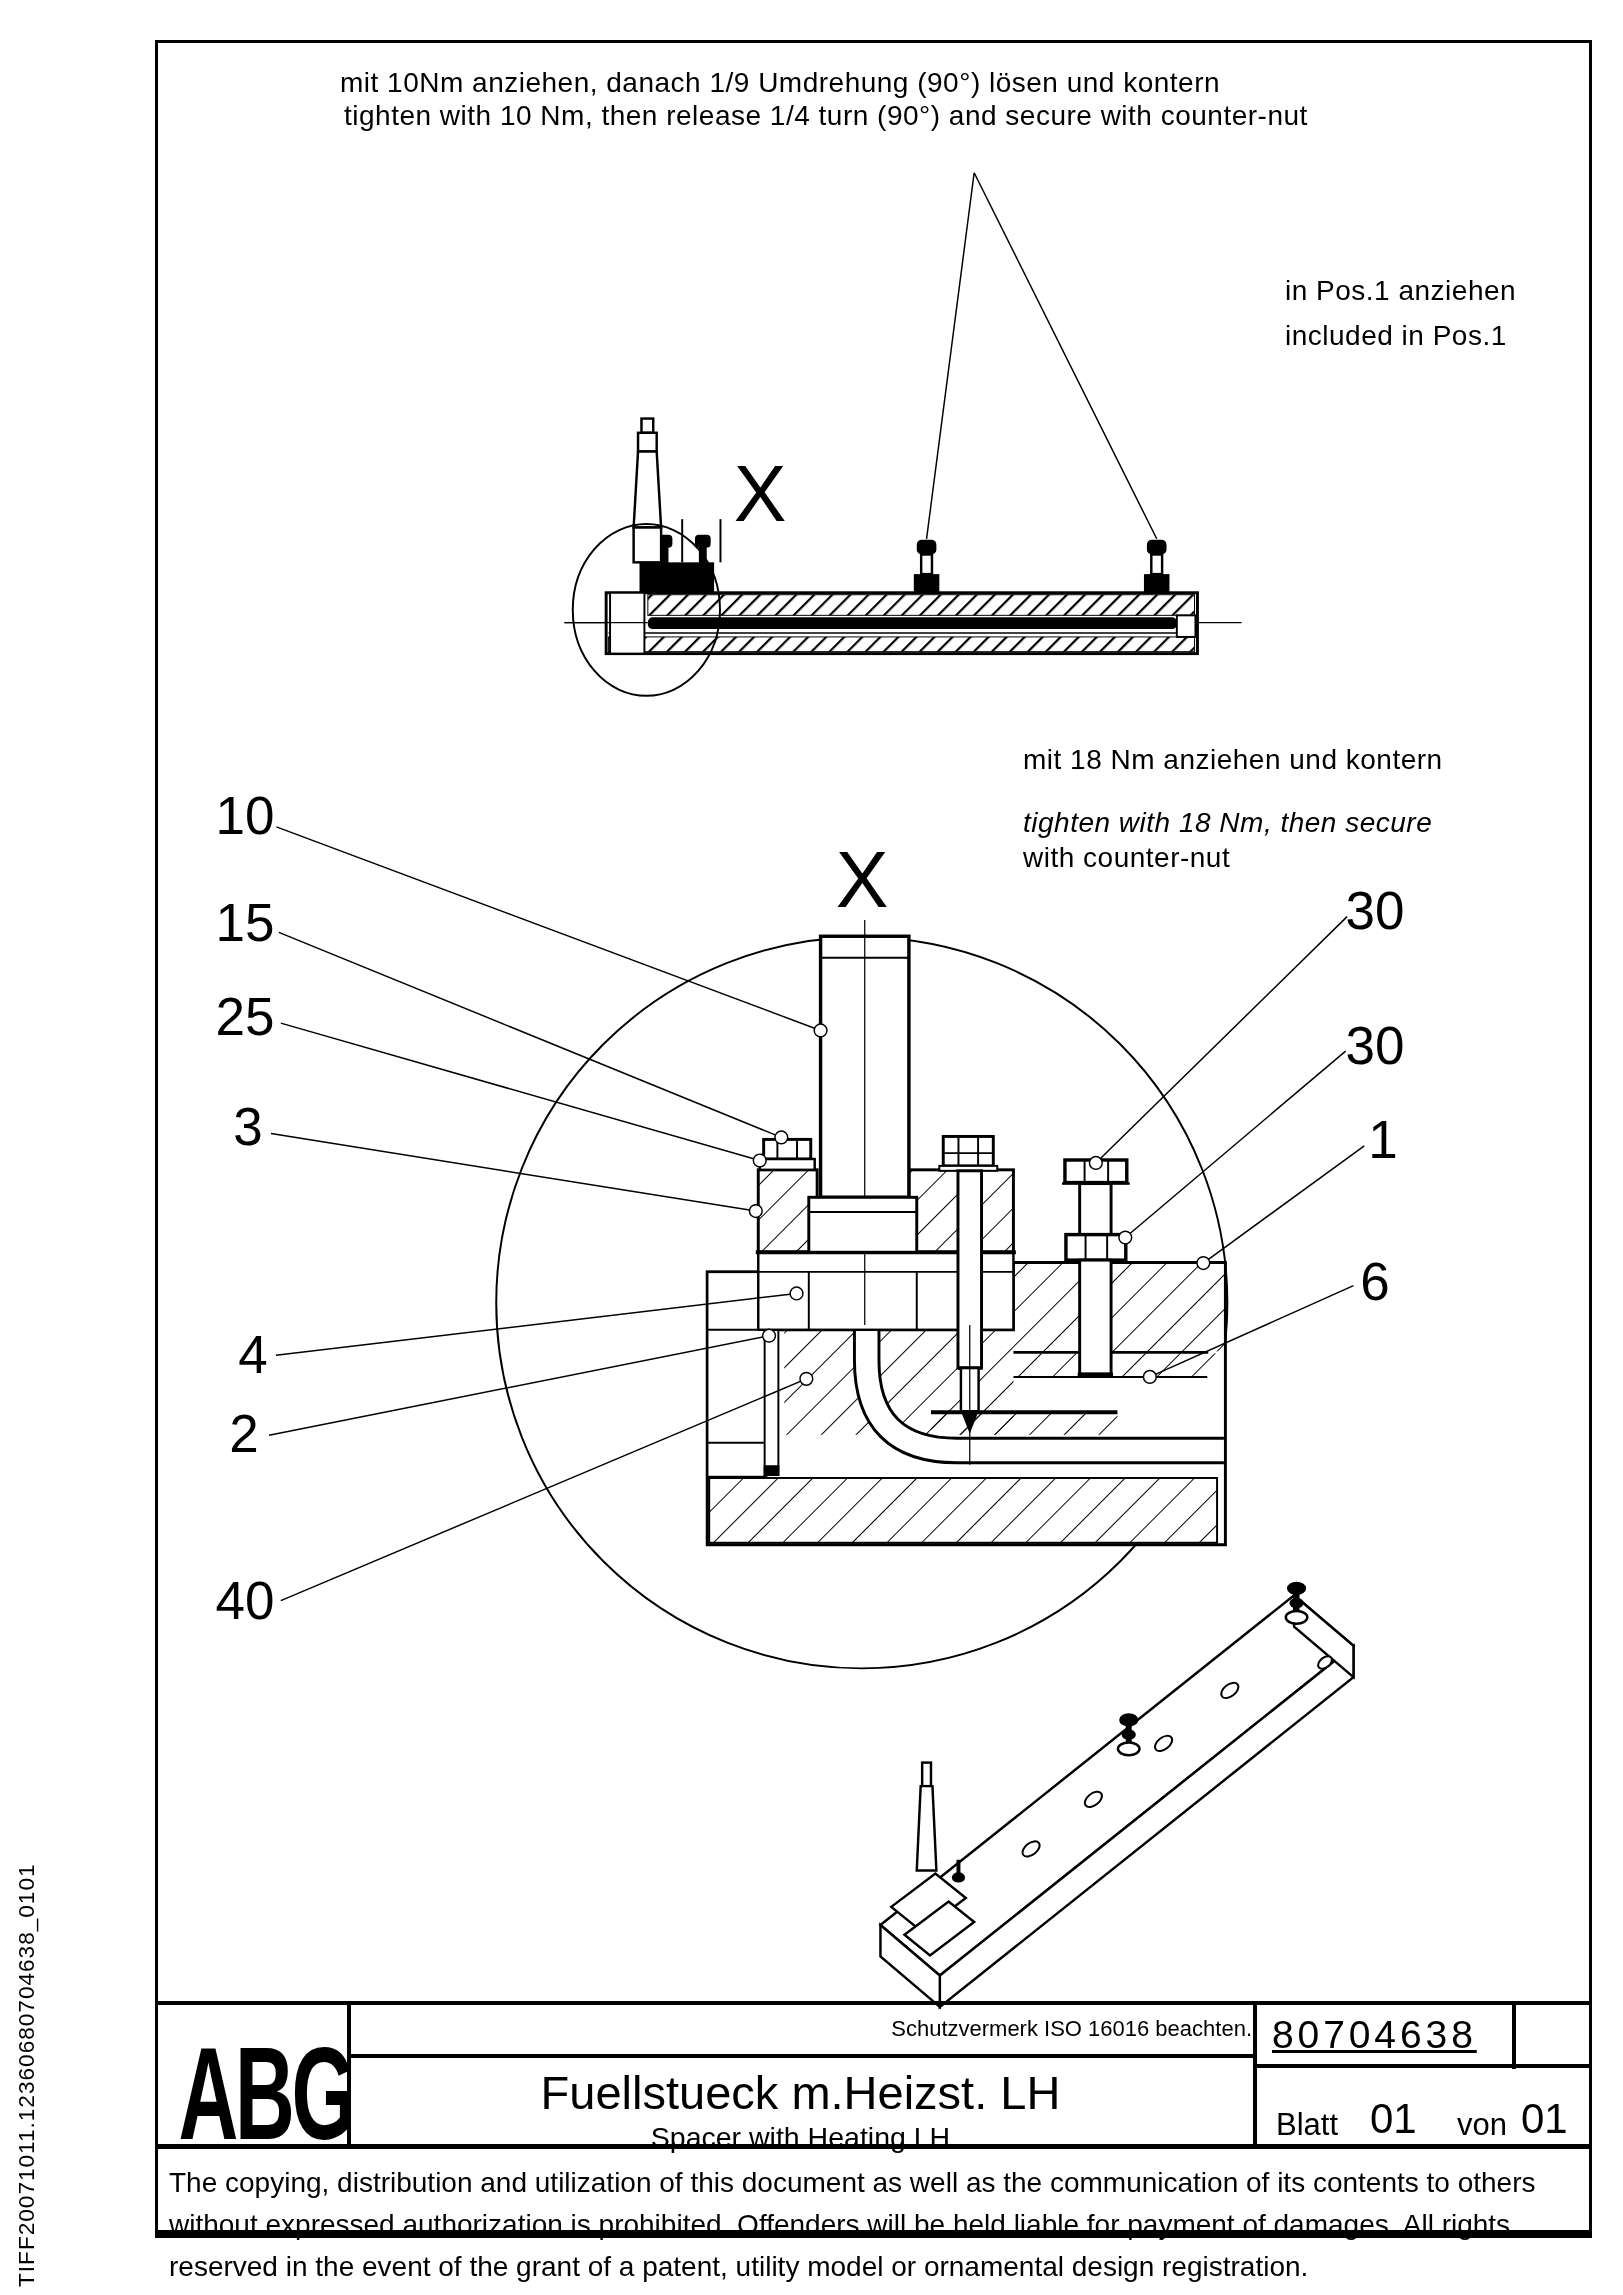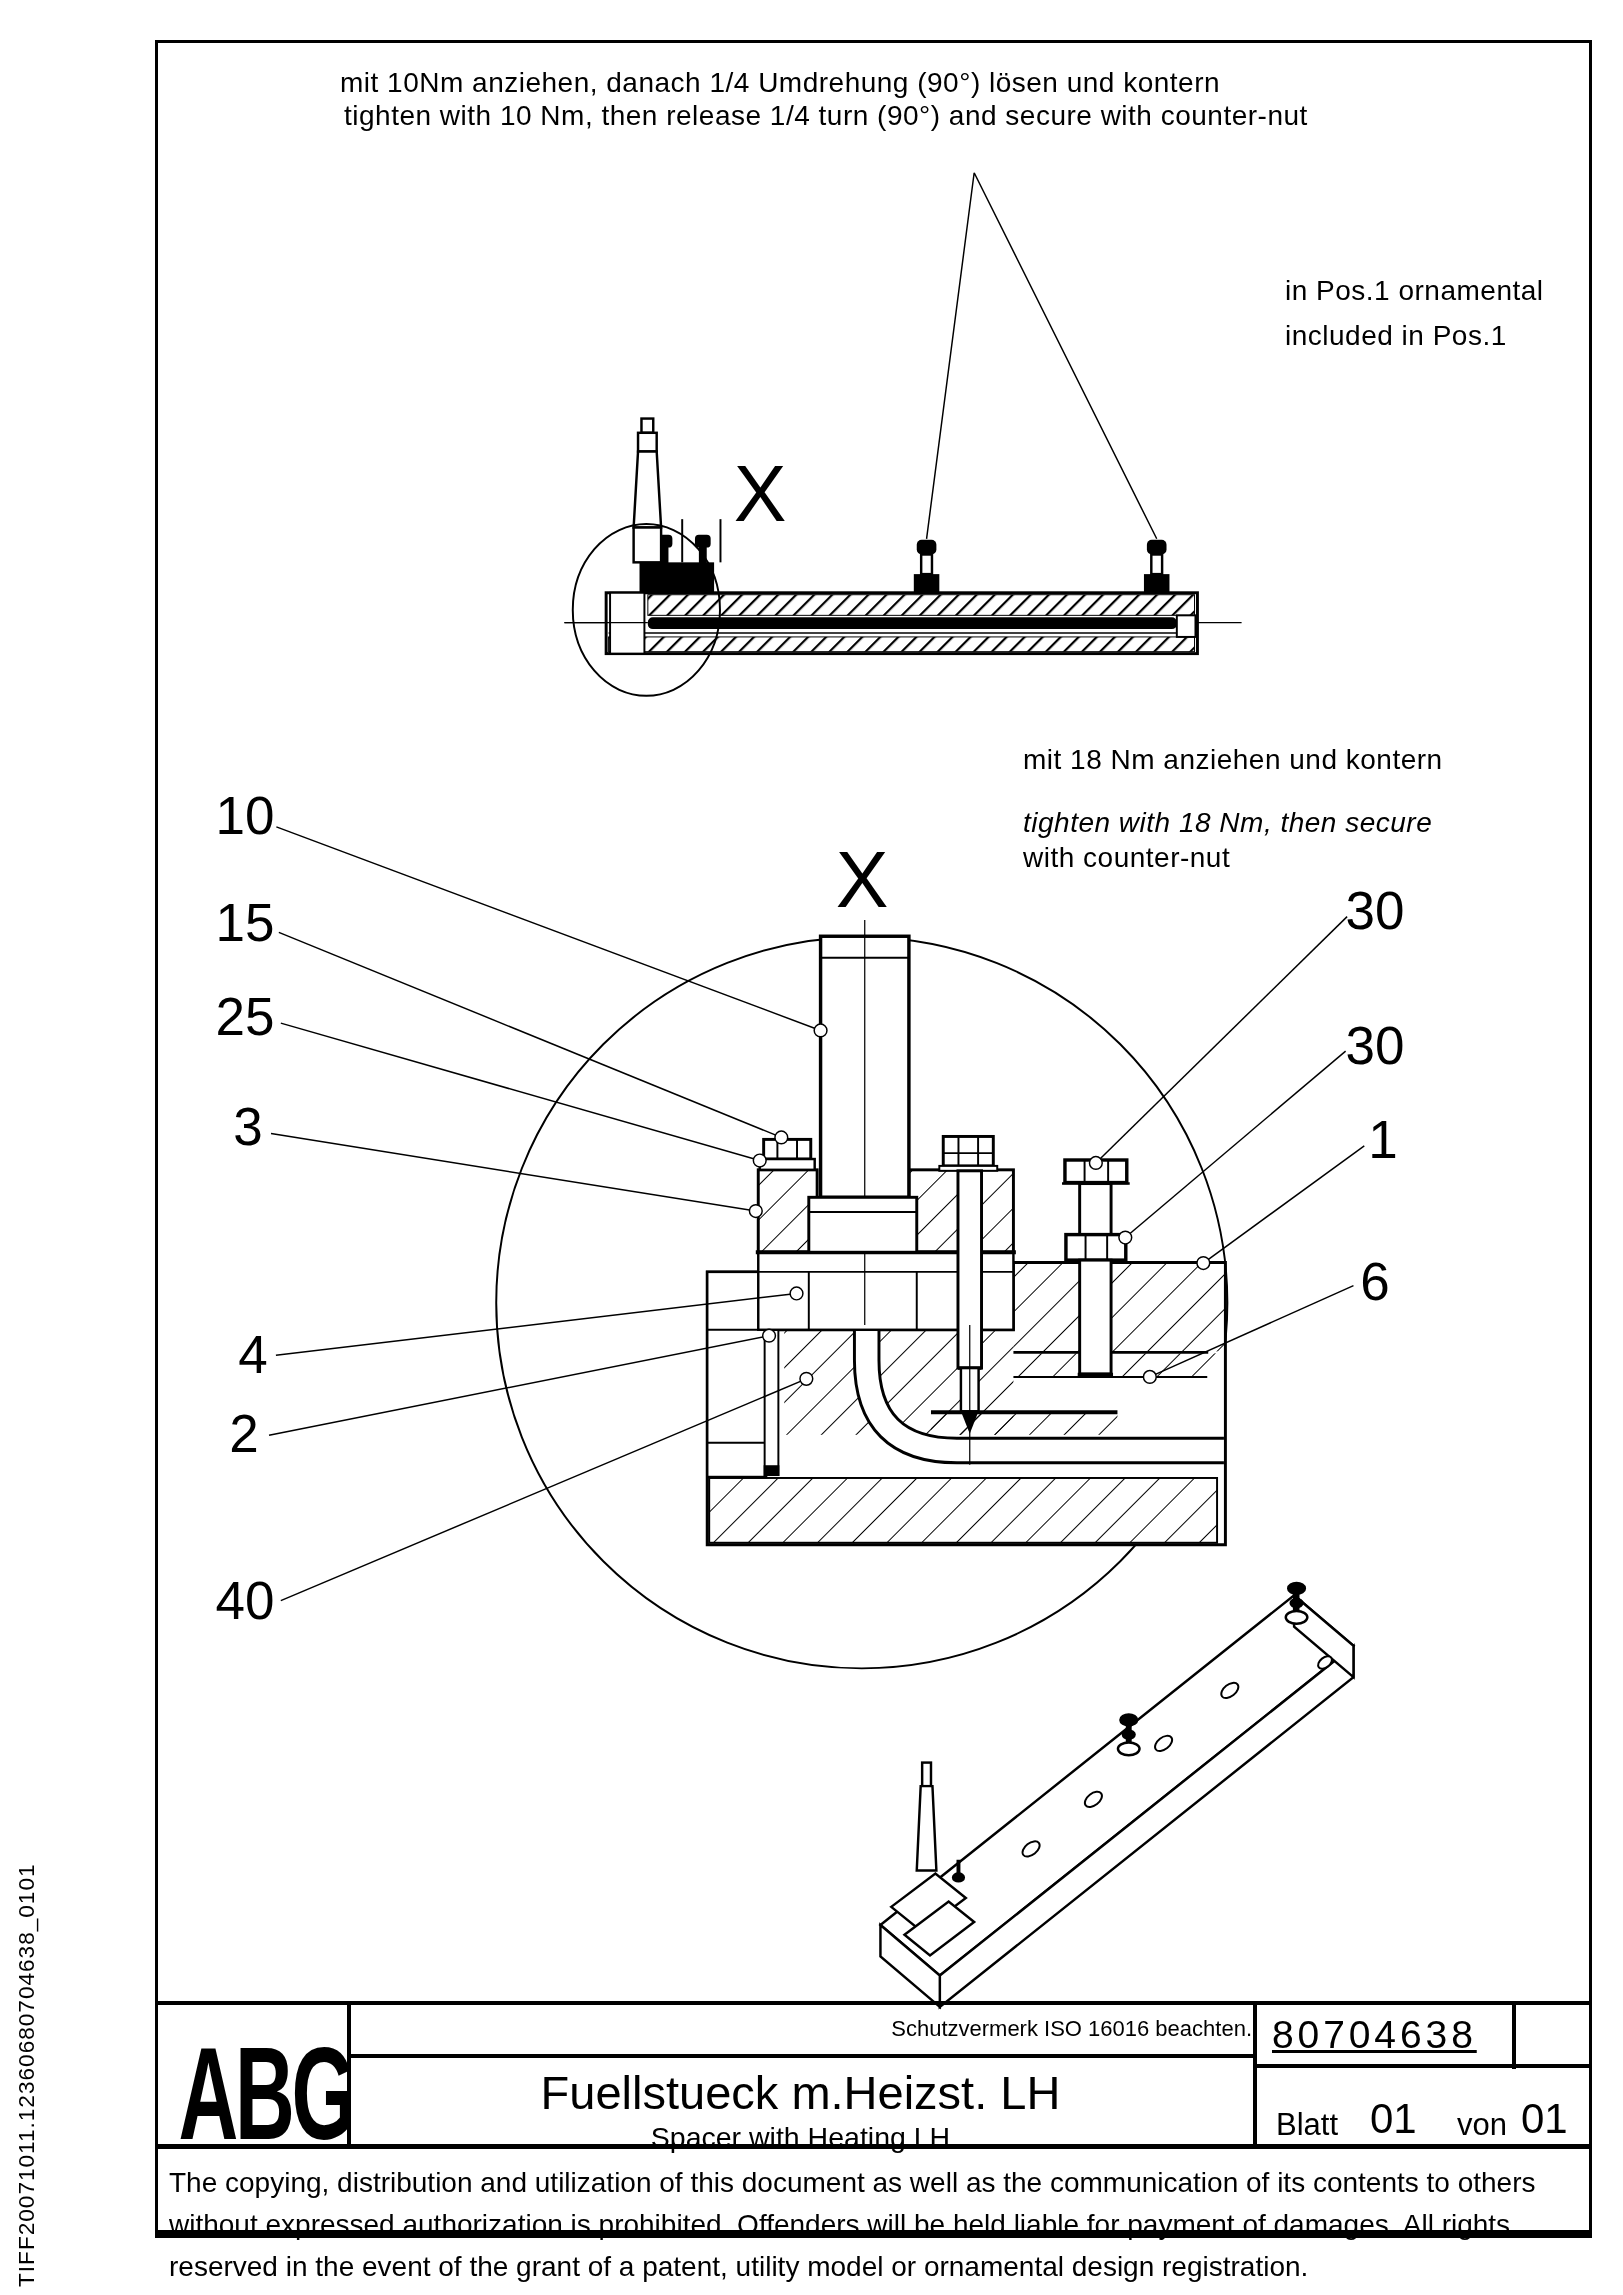--- a/index.html
+++ b/index.html
@@ -225,23 +225,23 @@
 <div class="abs tb-text" style="left:349px;top:2065px;width:903px;text-align:center;font-size:47px;">Fuellstueck m.Heizst. LH</div>
 <div class="abs tb-text" style="left:349px;top:2121px;width:903px;text-align:center;font-size:28.5px;">Spacer with Heating LH</div>
 <div class="abs tb-text" id="dwg-no" style="left:1272px;top:2013px;">80704638</div>
 <div class="abs tb-text small-label" style="left:1276px;top:2107px;">Blatt</div>
 <div class="abs tb-text sheet-num" style="left:1370px;top:2095px;">01</div>
 <div class="abs tb-text small-label" style="left:1457px;top:2107px;">von</div>
 <div class="abs tb-text sheet-num" style="left:1521px;top:2095px;">01</div>
 <div class="abs" id="legal" style="left:169px;top:2162px;">The copying, distribution and utilization of this document as well as the communication of its contents to others without expressed authorization is prohibited. Offenders will be held liable for payment of damages. All rights reserved in the event of the grant of a patent, utility model or ornamental design registration.</div>
 <div class="abs" id="margin-text" style="left:13.7px;top:2287px;">TIFF20071011.12360680704638_0101</div>
 
-<div class="abs note" style="left:340px;top:67px;">mit 10Nm anziehen, danach 1/4 Umdrehung (90°) lösen und kontern</div>
+<div class="abs note" style="left:340px;top:67px;">mit 10Nm anziehen, danach 1/9 Umdrehung (90°) lösen und kontern</div>
 <div class="abs note" style="left:344px;top:100px;">tighten with 10 Nm, then release 1/4 turn (90°) and secure with counter-nut</div>
-<div class="abs note" style="left:1285px;top:275px;">in Pos.1 ornamental</div>
+<div class="abs note" style="left:1285px;top:275px;">in Pos.1 anziehen</div>
 <div class="abs note" style="left:1285px;top:320px;">included in Pos.1</div>
 <div class="abs note" style="left:1023px;top:744px;">mit 18 Nm anziehen und kontern</div>
 <div class="abs note" style="left:1023px;top:807px;font-style:italic;">tighten with 18 Nm, then secure</div>
 <div class="abs note" style="left:1023px;top:842px;">with counter-nut</div>
 <div class="abs xmark" style="left:723px;top:448px;">X</div>
 <div class="abs xmark" style="left:825px;top:834px;">X</div>
 
 <div class="abs partnum" style="left:201px;top:785px;">10</div>
 <div class="abs partnum" style="left:201px;top:892px;">15</div>
 <div class="abs partnum" style="left:201px;top:986px;">25</div>

